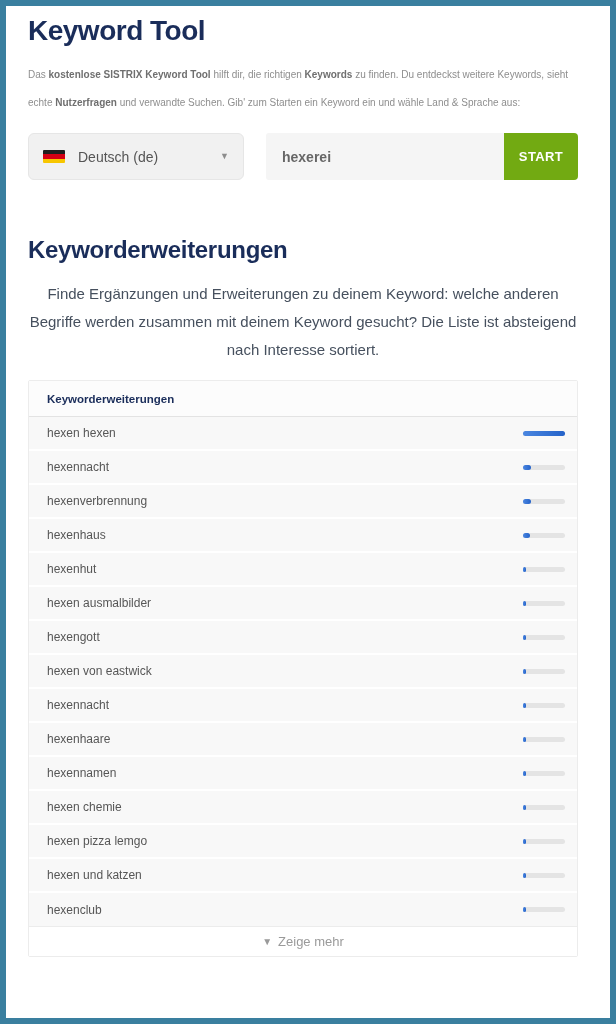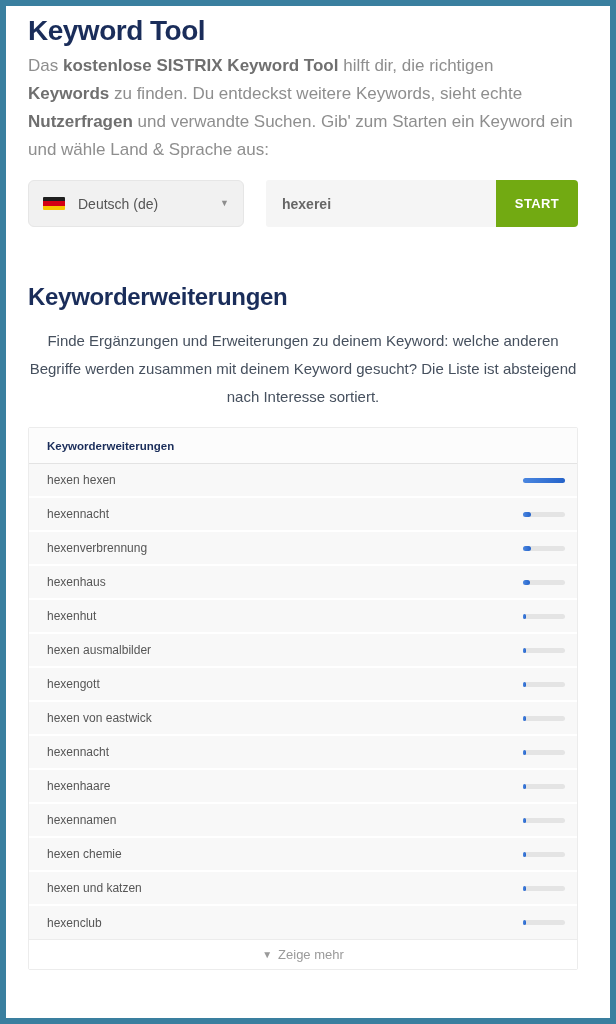--- a/index.html
+++ b/index.html
@@ -20,22 +20,22 @@
     overflow:hidden;
     position:relative;
   }
   .h1{
     margin-top:3px;
     font-size:28px;line-height:34px;
     font-weight:700;color:var(--c-heading);
     letter-spacing:-0.5px;
   }
   .intro{
-    margin-top:4px;
-    font-size:17px;line-height:28px;
+    margin-top:13px;
+    font-size:10px;line-height:28px;
     color:#8e8e8e;
   }
   .intro b{color:#6f6f6f;font-weight:700;}
   .form-row{
     margin-top:16px;
     display:flex;align-items:stretch;height:47px;
   }
   .lang-select{
     width:216px;flex:none;
     background:#f1f1f1;border:1px solid #e6e6e6;border-radius:6px;
@@ -50,21 +50,21 @@
   .chev{font-size:9px;color:#8d8d8d;line-height:1;}
   .form-gap{width:22px;flex:none;}
   .kw-input{
     flex:1;min-width:0;
     background:#f5f5f5;border:none;outline:none;
     border-radius:3px 0 0 3px;
     padding:0 16px;
     font-family:inherit;font-size:14px;font-weight:700;color:#666;
   }
   .start-btn{
-    width:82px;flex:none;
+    width:74px;flex:none;
     background:var(--c-green);color:#fff;
     border:none;border-radius:0 4px 4px 0;
     font-family:inherit;font-size:13px;font-weight:700;letter-spacing:.4px;
     cursor:pointer;
   }
   .fine-print{
     margin-top:13px;
     font-size:11.5px;color:#b9b9b9;
   }
   .h2{
@@ -223,20 +223,26 @@
           </span>
   </div>
 
   <div class="trow">
     <span class="kw">hexen chemie</span>
     <span class="bar">
             <span class="fill" style="width: 7%;"></span>
           </span>
   </div>
 
+  <div class="trow">
+    <span class="kw">hexen pizza lemgo</span>
+    <span class="bar">
+            <span class="fill" style="width: 7%;"></span>
+          </span>
+  </div>
 
   <div class="trow">
     <span class="kw">hexen und katzen</span>
     <span class="bar">
             <span class="fill" style="width: 7%;"></span>
           </span>
   </div>
 
   <div class="trow">
     <span class="kw">hexenclub</span>

